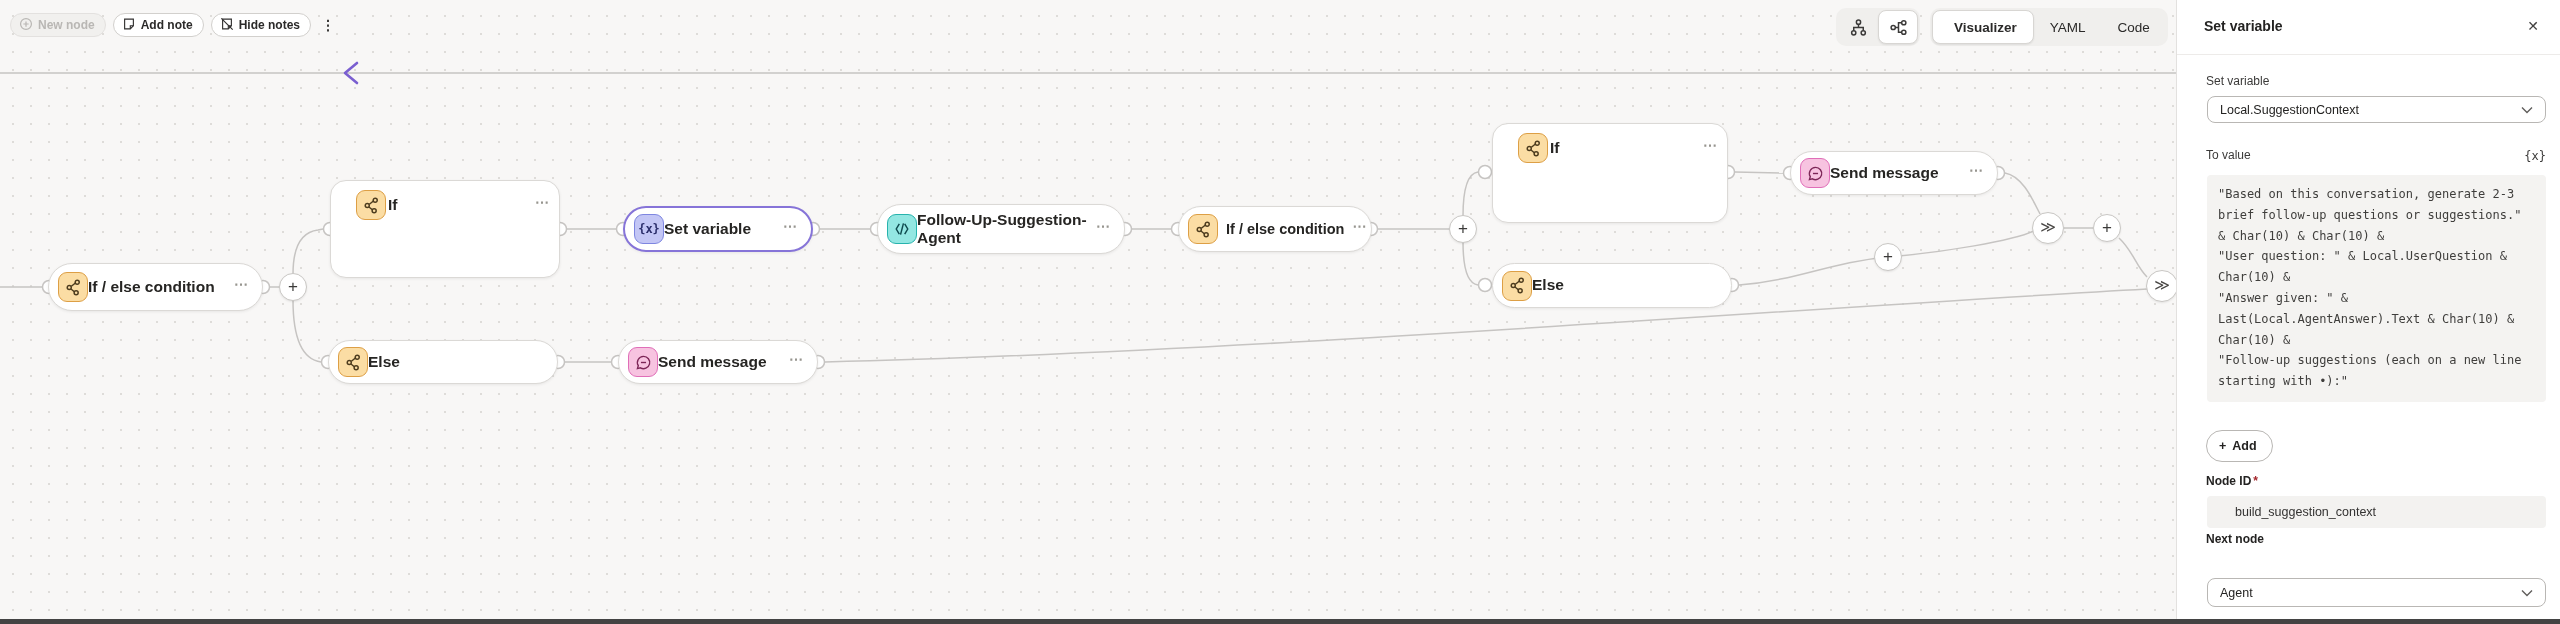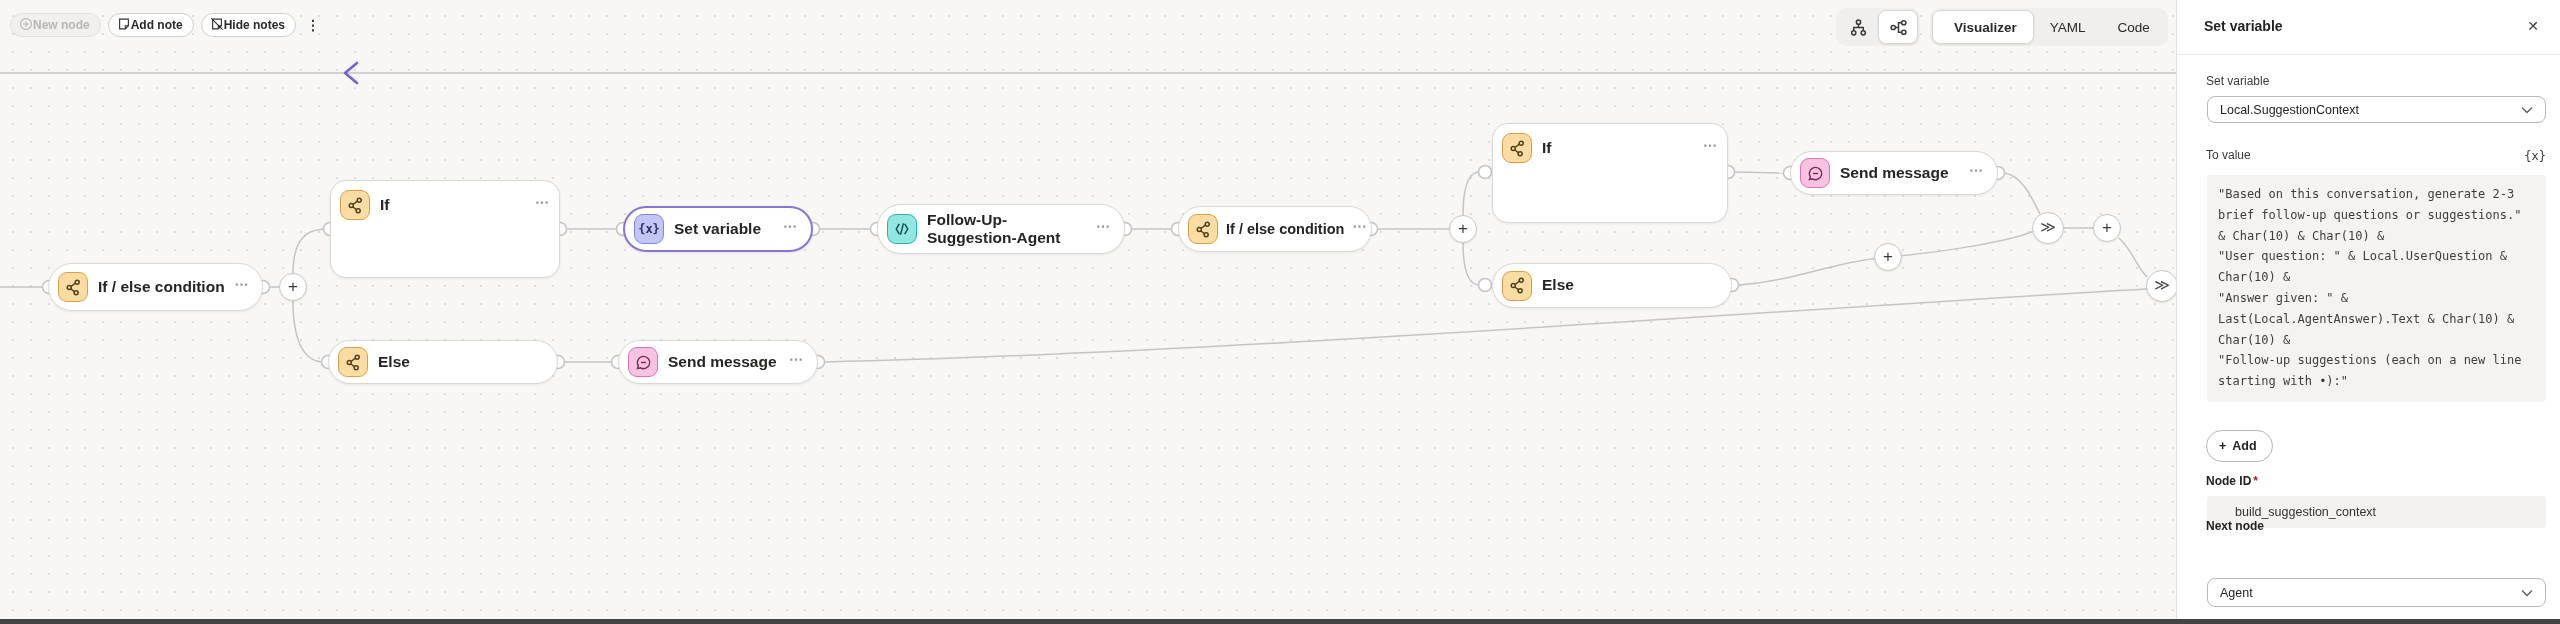--- a/index.html
+++ b/index.html
@@ -12,25 +12,25 @@
     background-color:#f8f7f6;
     background-image:radial-gradient(circle, #dedcd9 1.1px, transparent 1.4px);
     background-size:18px 18px; background-position:4px 7px; }
   svg.edges { position:absolute; left:0; top:0; z-index:1; }
   svg.edges path { fill:none; stroke:#c6c4c2; stroke-width:1.5; }
   svg.edges path.dir { stroke:#7a5fd0; stroke-width:2.6; stroke-linecap:round; stroke-linejoin:round; }
   svg.edges circle.port { fill:#ffffff; stroke:#c6c4c2; stroke-width:1.5; }
 
   
   .node { position:absolute; z-index:3; background:#fff; border:1px solid #dbd9d6;
-    border-radius:24px; display:flex; align-items:center; gap:10px;
+    border-radius:24px; display:flex; align-items:center; 
     padding:0 13px 0 9px; box-shadow:0 1px 3px rgba(0,0,0,.07); cursor:pointer; white-space:nowrap; }
   .node.card { border-radius:16px; flex-direction:column; align-items:stretch;
     gap:5px; padding:9px; white-space:normal; }
-  .card-head { display:flex; align-items:center; gap:10px; }
+  .card-head { display:flex; align-items:center; gap:2px;margin-left:16px; }
   .node.selected { border:2px solid #8674d8; }
   .nicon { width:30px; height:30px; border-radius:9px; border:1.5px solid;
     display:flex; align-items:center; justify-content:center; flex:none; }
   .nicon.cond { background:#fbdda4; border-color:#dd9f45; }
   .nicon.vari { background:#c3c6f5; border-color:#7e86e0; color:#2b2e6b;
     font-size:12px; font-weight:700; font-family:"DejaVu Sans Mono",monospace; }
   .nicon.msg  { background:#f7c3e0; border-color:#e06eb8; }
   .nicon.agent{ background:#93e7e2; border-color:#27b3ad; }
   .nlabel { font-size:15.5px; font-weight:700; color:#262523; line-height:1.17; }
   .nlabel.wrap { white-space:normal; width:172px; }
@@ -44,21 +44,21 @@
   .fbtn { position:absolute; z-index:4; background:#fff; border:1px solid #c9c7c4;
     border-radius:50%; display:flex; align-items:center; justify-content:center;
     color:#4a4846; box-shadow:0 1px 2px rgba(0,0,0,.08); cursor:pointer; }
   .plus { width:28px; height:28px; font-size:17px; font-weight:400; color:#3b3a39; }
   .jump { width:32px; height:32px; font-size:15px; padding-bottom:2px; }
 
   
   .toolbar { position:absolute; left:10px; top:13px; z-index:5; display:flex;
     align-items:center; gap:7px; }
   .tpill { height:24px; border-radius:13px; background:#fff; border:1px solid #d2d0cd;
-    display:flex; align-items:center; padding:0 10px 0 8px;
+    display:flex; align-items:center; gap:5px; padding:0 10px 0 8px;
     font-size:12px; font-weight:700; color:#2b2a29; cursor:pointer; }
   .tpill.disabled { background:#f1f0ee; border-color:#e3e1df; color:#b9b7b4; cursor:default; }
   .kebab { width:20px; text-align:center; font-size:14px; color:#3b3a39;
     cursor:pointer; font-weight:700; }
 
   
   .viewbar { position:absolute; left:1836px; top:8px; z-index:5; display:flex; gap:10px; }
   .icongroup { display:flex; background:#f0efed; border-radius:10px; padding:2px; }
   .icbtn { width:40px; height:34px; display:flex; align-items:center; justify-content:center;
     border-radius:8px; cursor:pointer; }
@@ -370,21 +370,21 @@
     <div class="p-add">
       <span>+</span>
       <span>Add</span>
     </div>
 
     <div class="plabel b" style="top:474px">
       <span>Node ID</span><span class="req">*</span>
     </div>
     <div class="p-input">build_suggestion_context</div>
 
-    <div class="plabel b" style="top:519px">Next node</div>
+    <div class="plabel b" style="top:532px">Next node</div>
     <div class="p-dd" style="top:578px;height:29px">
       <span>Agent</span>
       <span class="chev">
         <svg width="12" height="8" viewBox="0 0 12 8" fill="none" stroke="#605e5c" stroke-width="1.4">
             <path d="M1 1.5 L6 6.5 L11 1.5"></path>
           </svg>
       </span>
     </div>
   </aside>
 

